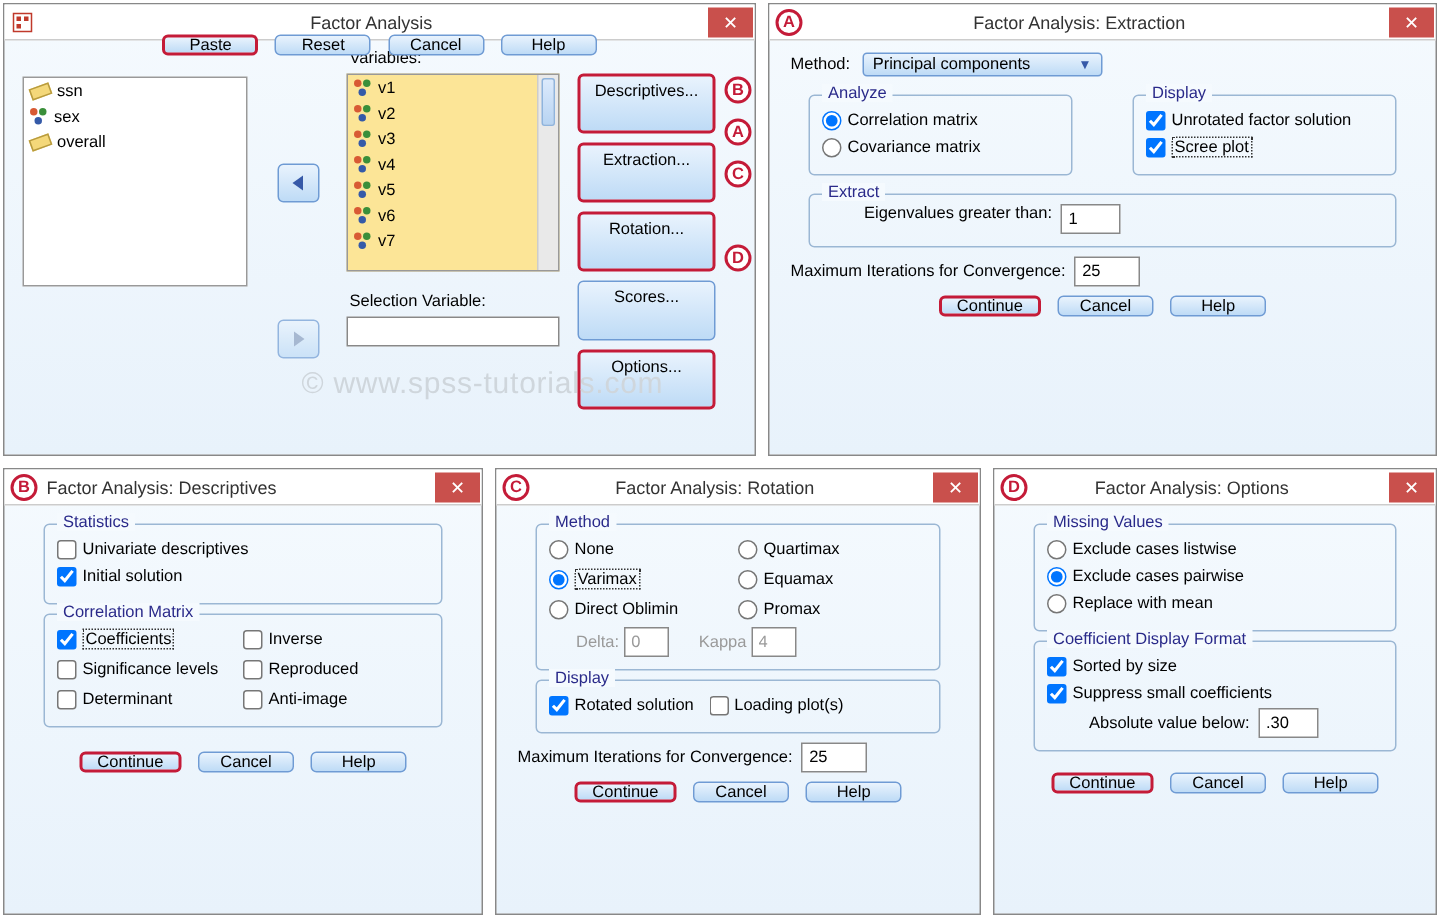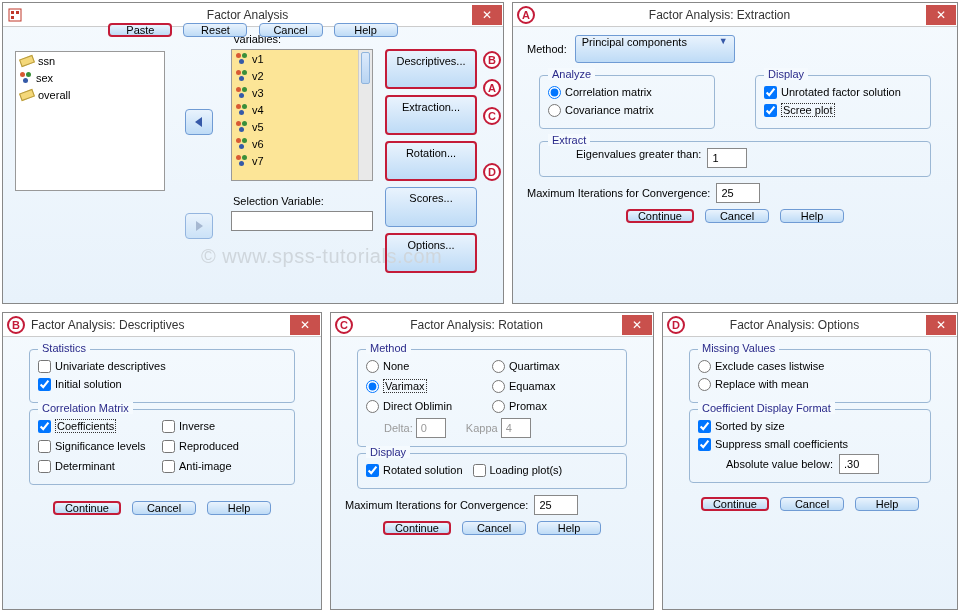--- a/index.html
+++ b/index.html
@@ -122,24 +122,24 @@
     display:flex;align-items:center;justify-content:center;color:#3659a8;cursor:pointer;
   }
   .textinput{
     border:1px solid #888;background:#fff;height:20px;padding:1px 4px;font-size:11px;
   }
   label.opt{ display:flex; align-items:center; gap:4px; margin:2px 0; font-size:11px; min-height:16px;}
   input[type=checkbox],input[type=radio]{ margin:0; width:13px;height:13px;}
   .dotted{ border:1px dotted #333; padding:0 1px;}
   .watermark{ position:absolute; left:180px; top:244px; color:#cfd6dc; font-size:20px; letter-spacing:0.5px;}
   .combo{
-    display:inline-flex;justify-content:space-between;
+    display:inline-flex;align-items:center;justify-content:space-between;
     border:1px solid #6f9bd4;border-radius:3px;
     background:linear-gradient(#e9f3fd,#bedbf6);
-    height:28px;padding:0 6px;min-width:160px;cursor:pointer;font-size:11px;
+    height:16px;padding:0 6px;min-width:160px;cursor:pointer;font-size:11px;
   }
   .combo .caret{ color:#3659a8; font-size:9px;}
   .greyed{ color:#9a9a9a; }
 </style>
 </head>
 <body>
 
 <div class="dialog" style="left:2px; top:2px; width:502px; height:302px;">
   <div class="titlebar">
     <span class="app-icon">
@@ -449,20 +449,24 @@
     <div class="close-btn">✕</div>
   </div>
   <div class="content">
     <div class="fieldset">
       <div class="legend">Missing Values</div>
       <label class="opt">
           <input type="radio" style="">
           <span>Exclude cases listwise</span>
         </label>
       <label class="opt">
+          <input type="radio" checked="" style="">
+          <span>Exclude cases pairwise</span>
+        </label>
+      <label class="opt">
           <input type="radio" style="">
           <span>Replace with mean</span>
         </label>
     </div>
     <div class="fieldset">
       <div class="legend">Coefficient Display Format</div>
       <label class="opt">
           <input type="checkbox" checked="" style="">
           <span>Sorted by size</span>
         </label>

